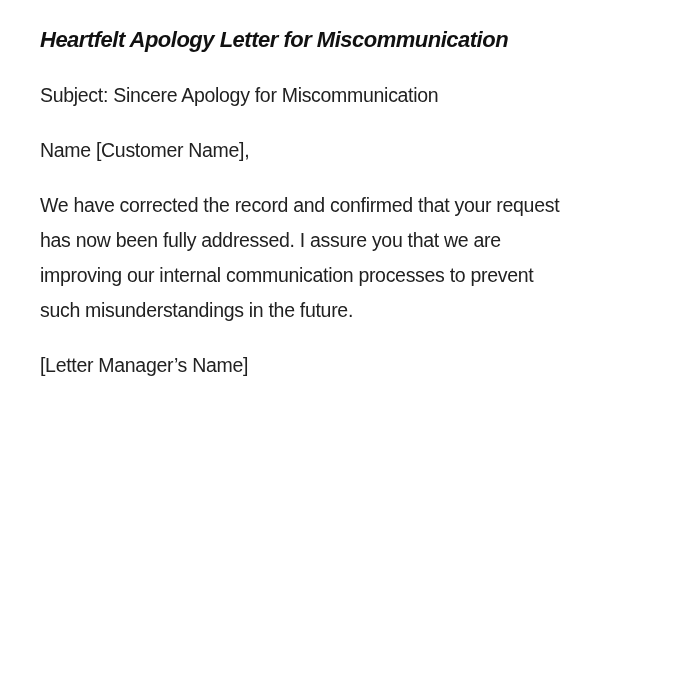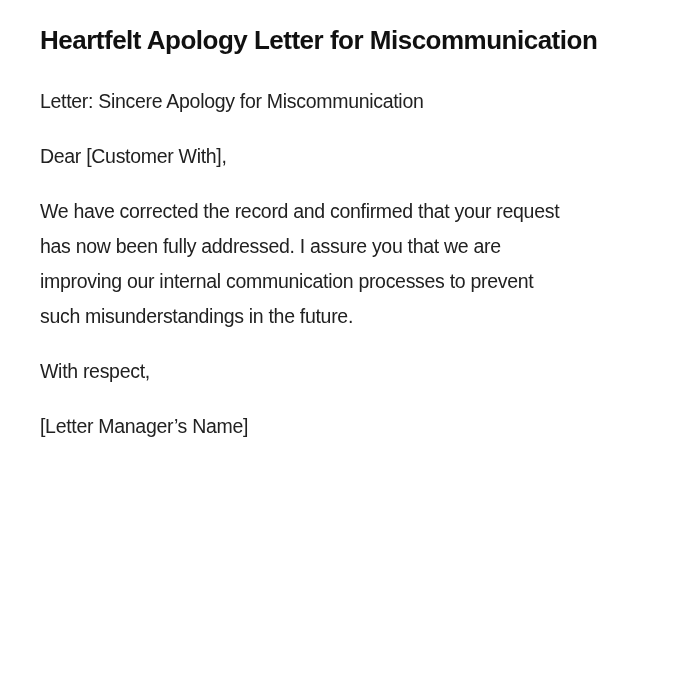--- a/index.html
+++ b/index.html
@@ -10,49 +10,49 @@
   .page {
     width: 700px;
     height: 691px;
     box-sizing: border-box;
     padding: 24px 38px 0 40px;
     background: #ffffff;
     font-family: "Liberation Sans", sans-serif;
     overflow: hidden;
   }
   .doc-title {
-    margin: 0 0 28px 0;
-    font-size: 26px;
+    margin: 0 0 22px 0;
+    font-size: 22px;
     line-height: 32px;
     font-weight: 700;
     letter-spacing: -0.5px;
     color: #111111;
+    font-style: italic;
   }
   .doc-line, .doc-para {
     margin: 0 0 20px 0;
     font-size: 19.5px;
     line-height: 35px;
     letter-spacing: -0.3px;
     color: #212121;
     white-space: pre-line;
   }
 </style>
 </head>
 <body>
 
 <div class="page">
   <h1 class="doc-title">Heartfelt Apology Letter for Miscommunication</h1>
 
-  <p class="doc-line">Letter: Sincere Apology for Miscommunication</p>
+  <p class="doc-line">Subject: Sincere Apology for Miscommunication</p>
 
-  <p class="doc-line">Dear [Customer With],</p>
+  <p class="doc-line">Name [Customer Name],</p>
 
 
   <p class="doc-para">We have corrected the record and confirmed that your request
 has now been fully addressed. I assure you that we are
 improving our internal communication processes to prevent
 such misunderstandings in the future.</p>
 
 
-  <p class="doc-line">With respect,</p>
 
   <p class="doc-line">[Letter Manager’s Name]</p>
 </div>
 
 </body></html>

